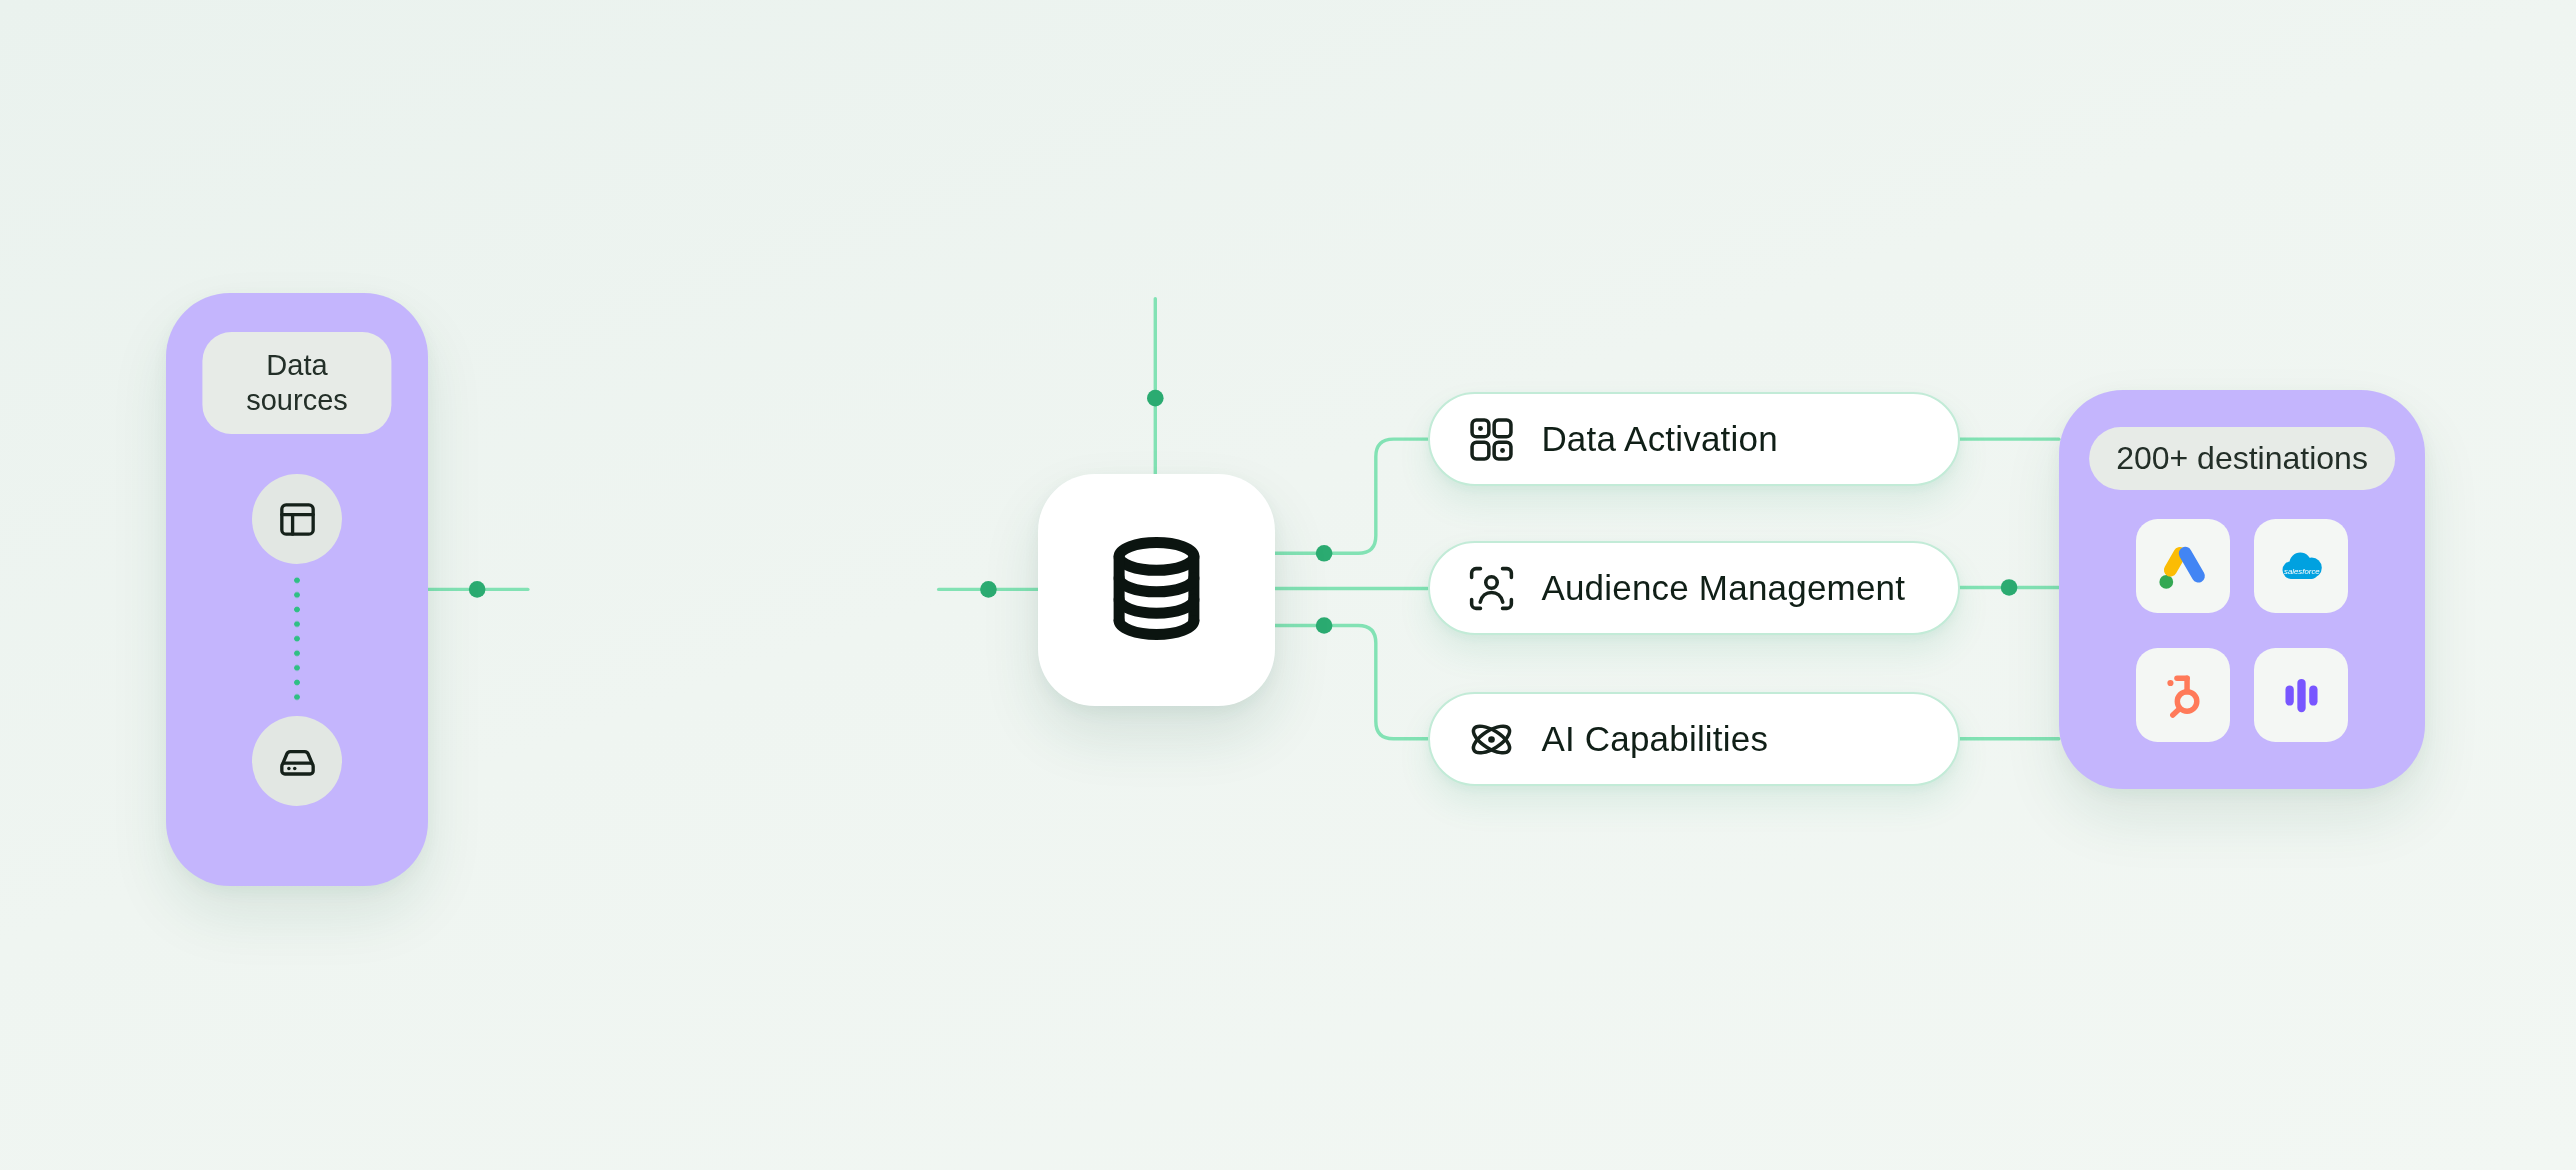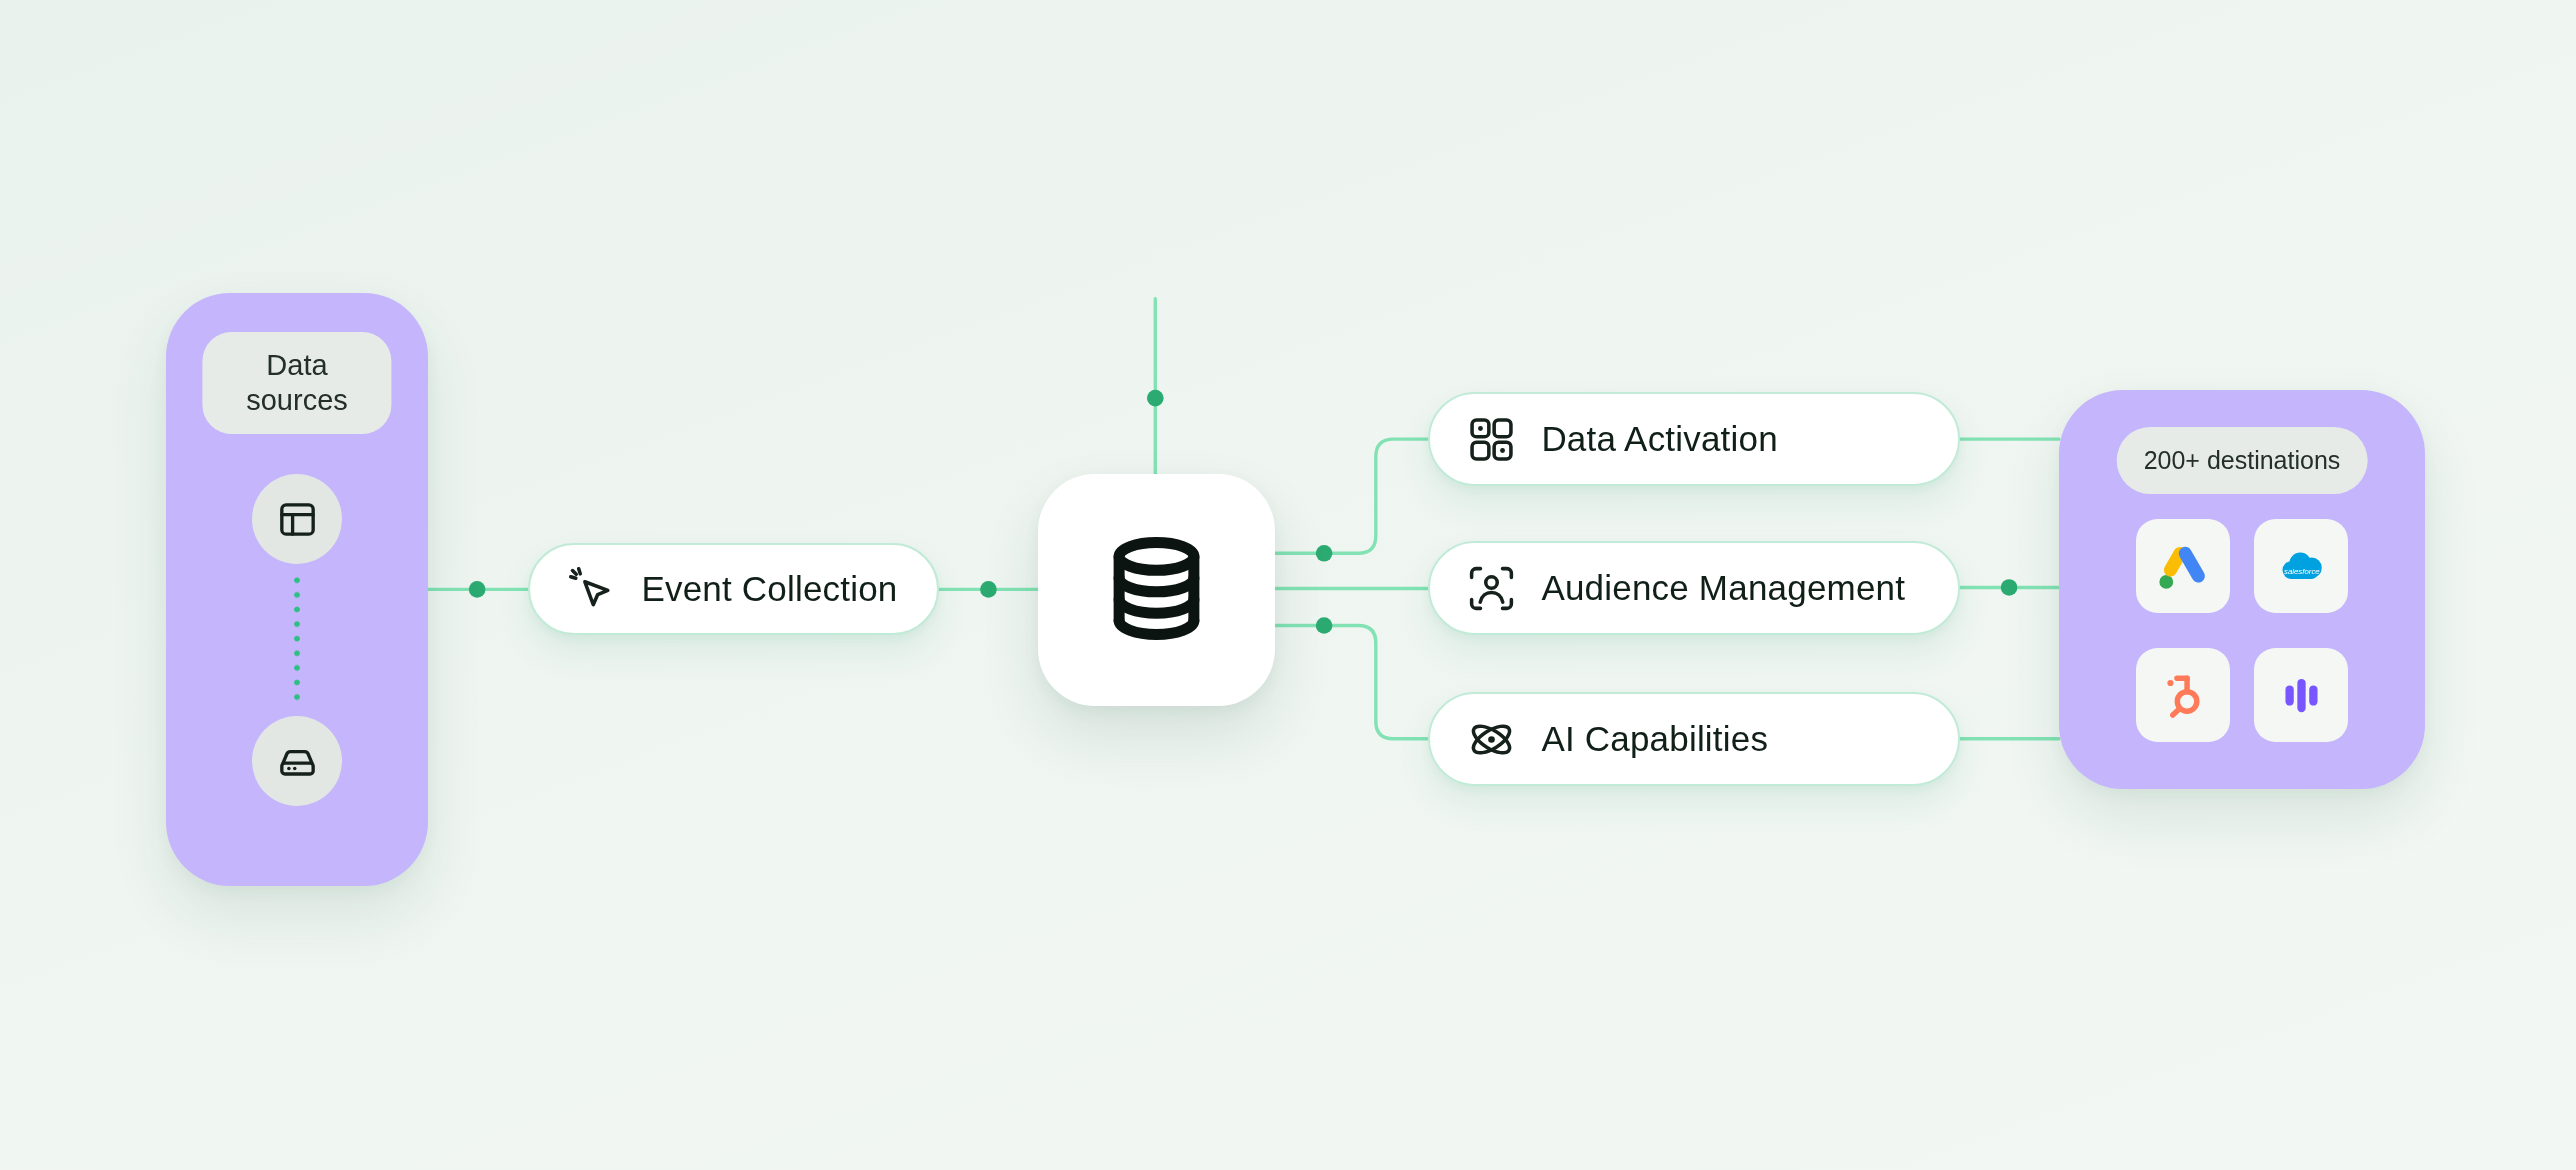--- a/index.html
+++ b/index.html
@@ -47,21 +47,21 @@
   .chip{
     position:absolute;background:#e7ebe7;border-radius:33px;
     color:#232f28;text-align:center;
   }
   .sources-chip{
     left:50%;transform:translateX(-50%);top:39px;width:154px;
     padding:15.6px 17.6px;font-size:29px;line-height:1.22;border-radius:29px;
   }
   .dest-chip{
     left:50%;transform:translateX(-50%);top:37px;
-    padding:19px 27px;font-size:25px;border-radius:975px;white-space:nowrap;
+    padding:13px 27px;font-size:32px;border-radius:975px;white-space:nowrap;
   }
 
   
   .src-circle{
     position:absolute;left:86px;width:90px;height:90px;border-radius:50%;
     background:#e2e7e3;display:flex;align-items:center;justify-content:center;
   }
   .src-circle svg{width:47px;height:47px;}
   .src-1{top:181px;}
   .src-2{top:423px;}
@@ -124,31 +124,20 @@
     <div class="src-circle src-2">
       <svg viewBox="0 0 24 24" fill="none" stroke="#15211a" stroke-width="1.7" stroke-linecap="round" stroke-linejoin="round">
         <path d="M4.6 12.8 L6.5 8.3 A2 2 0 0 1 8.3 7 h7.4 a2 2 0 0 1 1.8 1.3 L19.4 12.8"></path>
         <rect x="4" y="12.8" width="16" height="5.6" rx="1.6"></rect>
         <circle cx="7.6" cy="15.6" r="0.9" fill="#15211a" stroke="none"></circle>
         <circle cx="10.6" cy="15.6" r="0.9" fill="#15211a" stroke="none"></circle>
       </svg>
     </div>
   </div>
 
-  <div class="pill" id="pill-event">
-    <span class="icon">
-      <svg viewBox="0 0 24 24" fill="none" stroke="#15211a" stroke-width="1.6" stroke-linecap="round" stroke-linejoin="round">
-        <path d="M9 8.5 L19.4 12.4 L14.8 14.3 L12.8 18.9 Z"></path>
-        <path d="M6.2 2.6 L6.9 4.9"></path>
-        <path d="M2.6 6.2 L4.9 6.9"></path>
-        <path d="M3.4 3.4 L5.1 5.1"></path>
-      </svg>
-    </span>
-    <span class="pill-label">Event Collection</span>
-  </div>
 
 
   <div class="db-card">
     <span class="db-icon">
       <svg viewBox="0 0 24 24" fill="none" stroke="#0b1410" stroke-width="2.3" stroke-linecap="round">
         <ellipse cx="12" cy="5.3" rx="7.8" ry="2.9"></ellipse>
         <path d="M4.2 5.3 V18.7"></path>
         <path d="M19.8 5.3 V18.7"></path>
         <path d="M4.2 9.8 c0 1.6 3.5 2.9 7.8 2.9 s7.8 -1.3 7.8 -2.9"></path>
         <path d="M4.2 14.25 c0 1.6 3.5 2.9 7.8 2.9 s7.8 -1.3 7.8 -2.9"></path>

